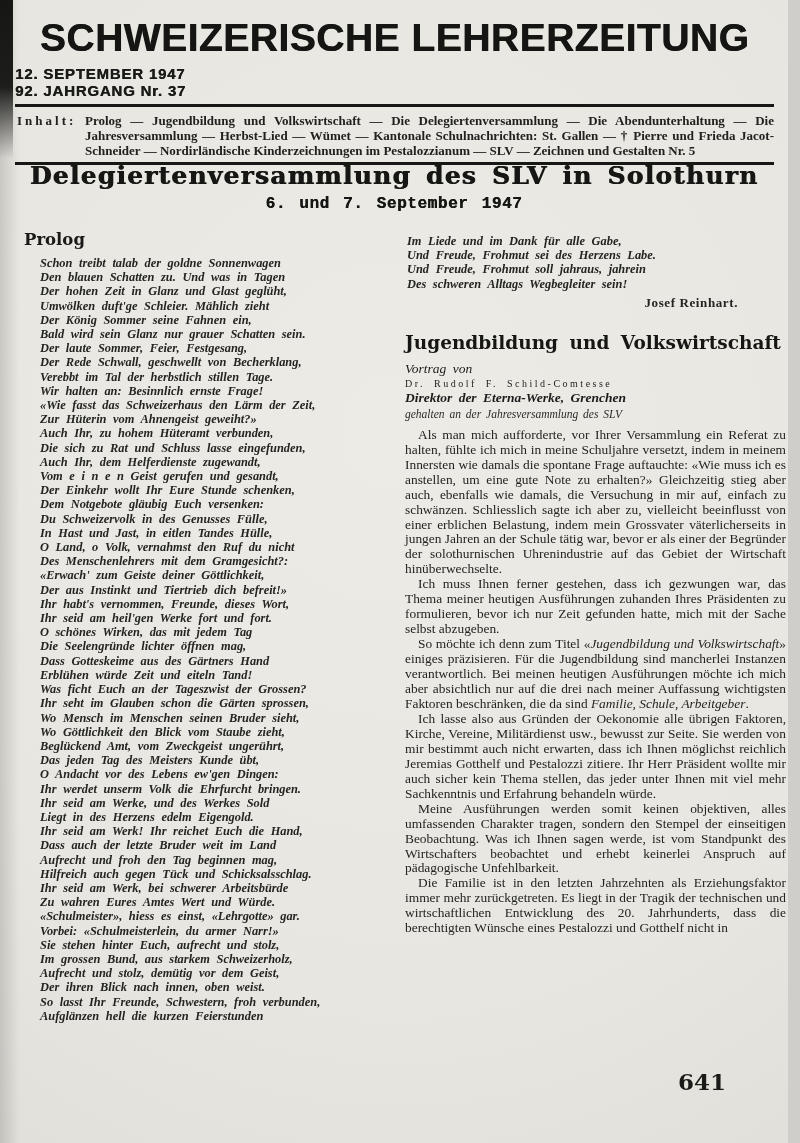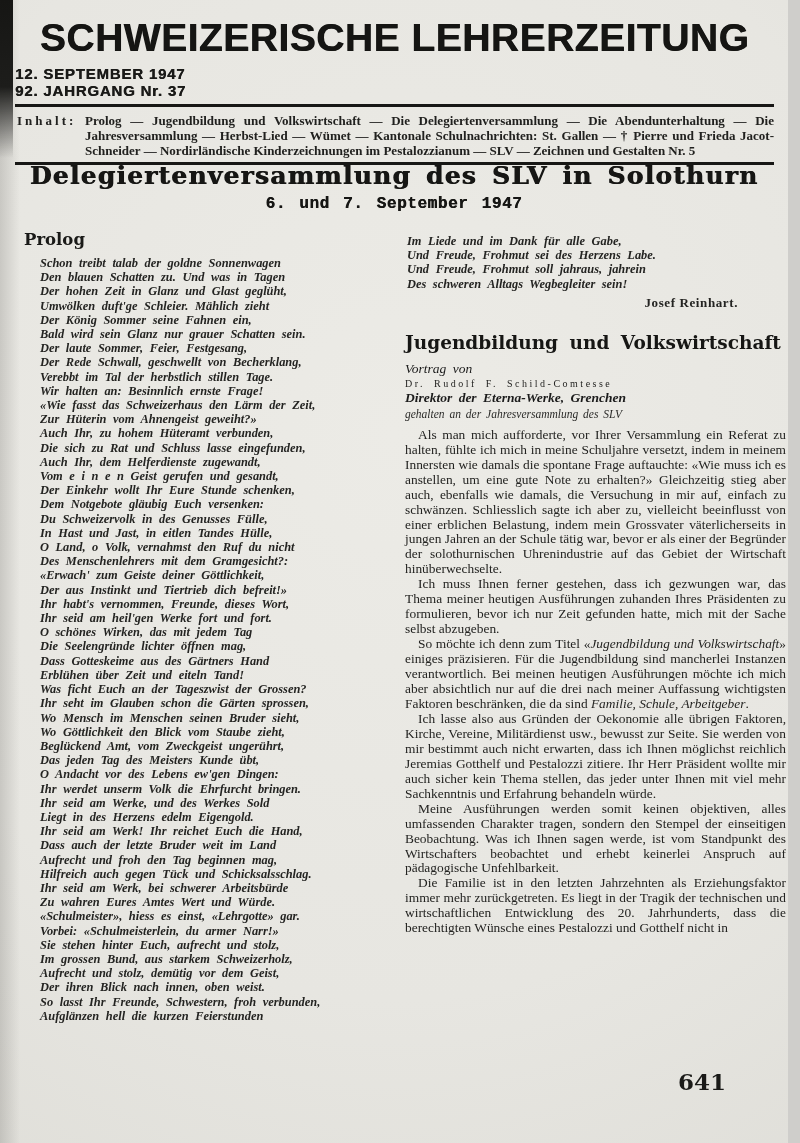--- a/index.html
+++ b/index.html
@@ -114,21 +114,21 @@
           <div class="line">In Hast und Jast, in eitlen Tandes Hülle,</div>
           <div class="line">O Land, o Volk, vernahmst den Ruf du nicht</div>
           <div class="line">Des Menschenlehrers mit dem Gramgesicht?:</div>
           <div class="line">«Erwach' zum Geiste deiner Göttlichkeit,</div>
           <div class="line">Der aus Instinkt und Tiertrieb dich befreit!»</div>
           <div class="line">Ihr habt's vernommen, Freunde, dieses Wort,</div>
           <div class="line">Ihr seid am heil'gen Werke fort und fort.</div>
           <div class="line">O schönes Wirken, das mit jedem Tag</div>
           <div class="line">Die Seelengründe lichter öffnen mag,</div>
           <div class="line">Dass Gotteskeime aus des Gärtners Hand</div>
-          <div class="line">Erblühen über Zeit und eiteln Tand!</div>
+          <div class="line">Erblühen würde Zeit und eiteln Tand!</div>
           <div class="line">Was ficht Euch an der Tageszwist der Grossen?</div>
           <div class="line">Ihr seht im Glauben schon die Gärten sprossen,</div>
           <div class="line">Wo Mensch im Menschen seinen Bruder sieht,</div>
           <div class="line">Wo Göttlichkeit den Blick vom Staube zieht,</div>
           <div class="line">Beglückend Amt, vom Zweckgeist ungerührt,</div>
           <div class="line">Das jeden Tag des Meisters Kunde übt,</div>
           <div class="line">O Andacht vor des Lebens ew'gen Dingen:</div>
           <div class="line">Ihr werdet unserm Volk die Ehrfurcht bringen.</div>
           <div class="line">Ihr seid am Werke, und des Werkes Sold</div>
           <div class="line">Liegt in des Herzens edelm Eigengold.</div>

